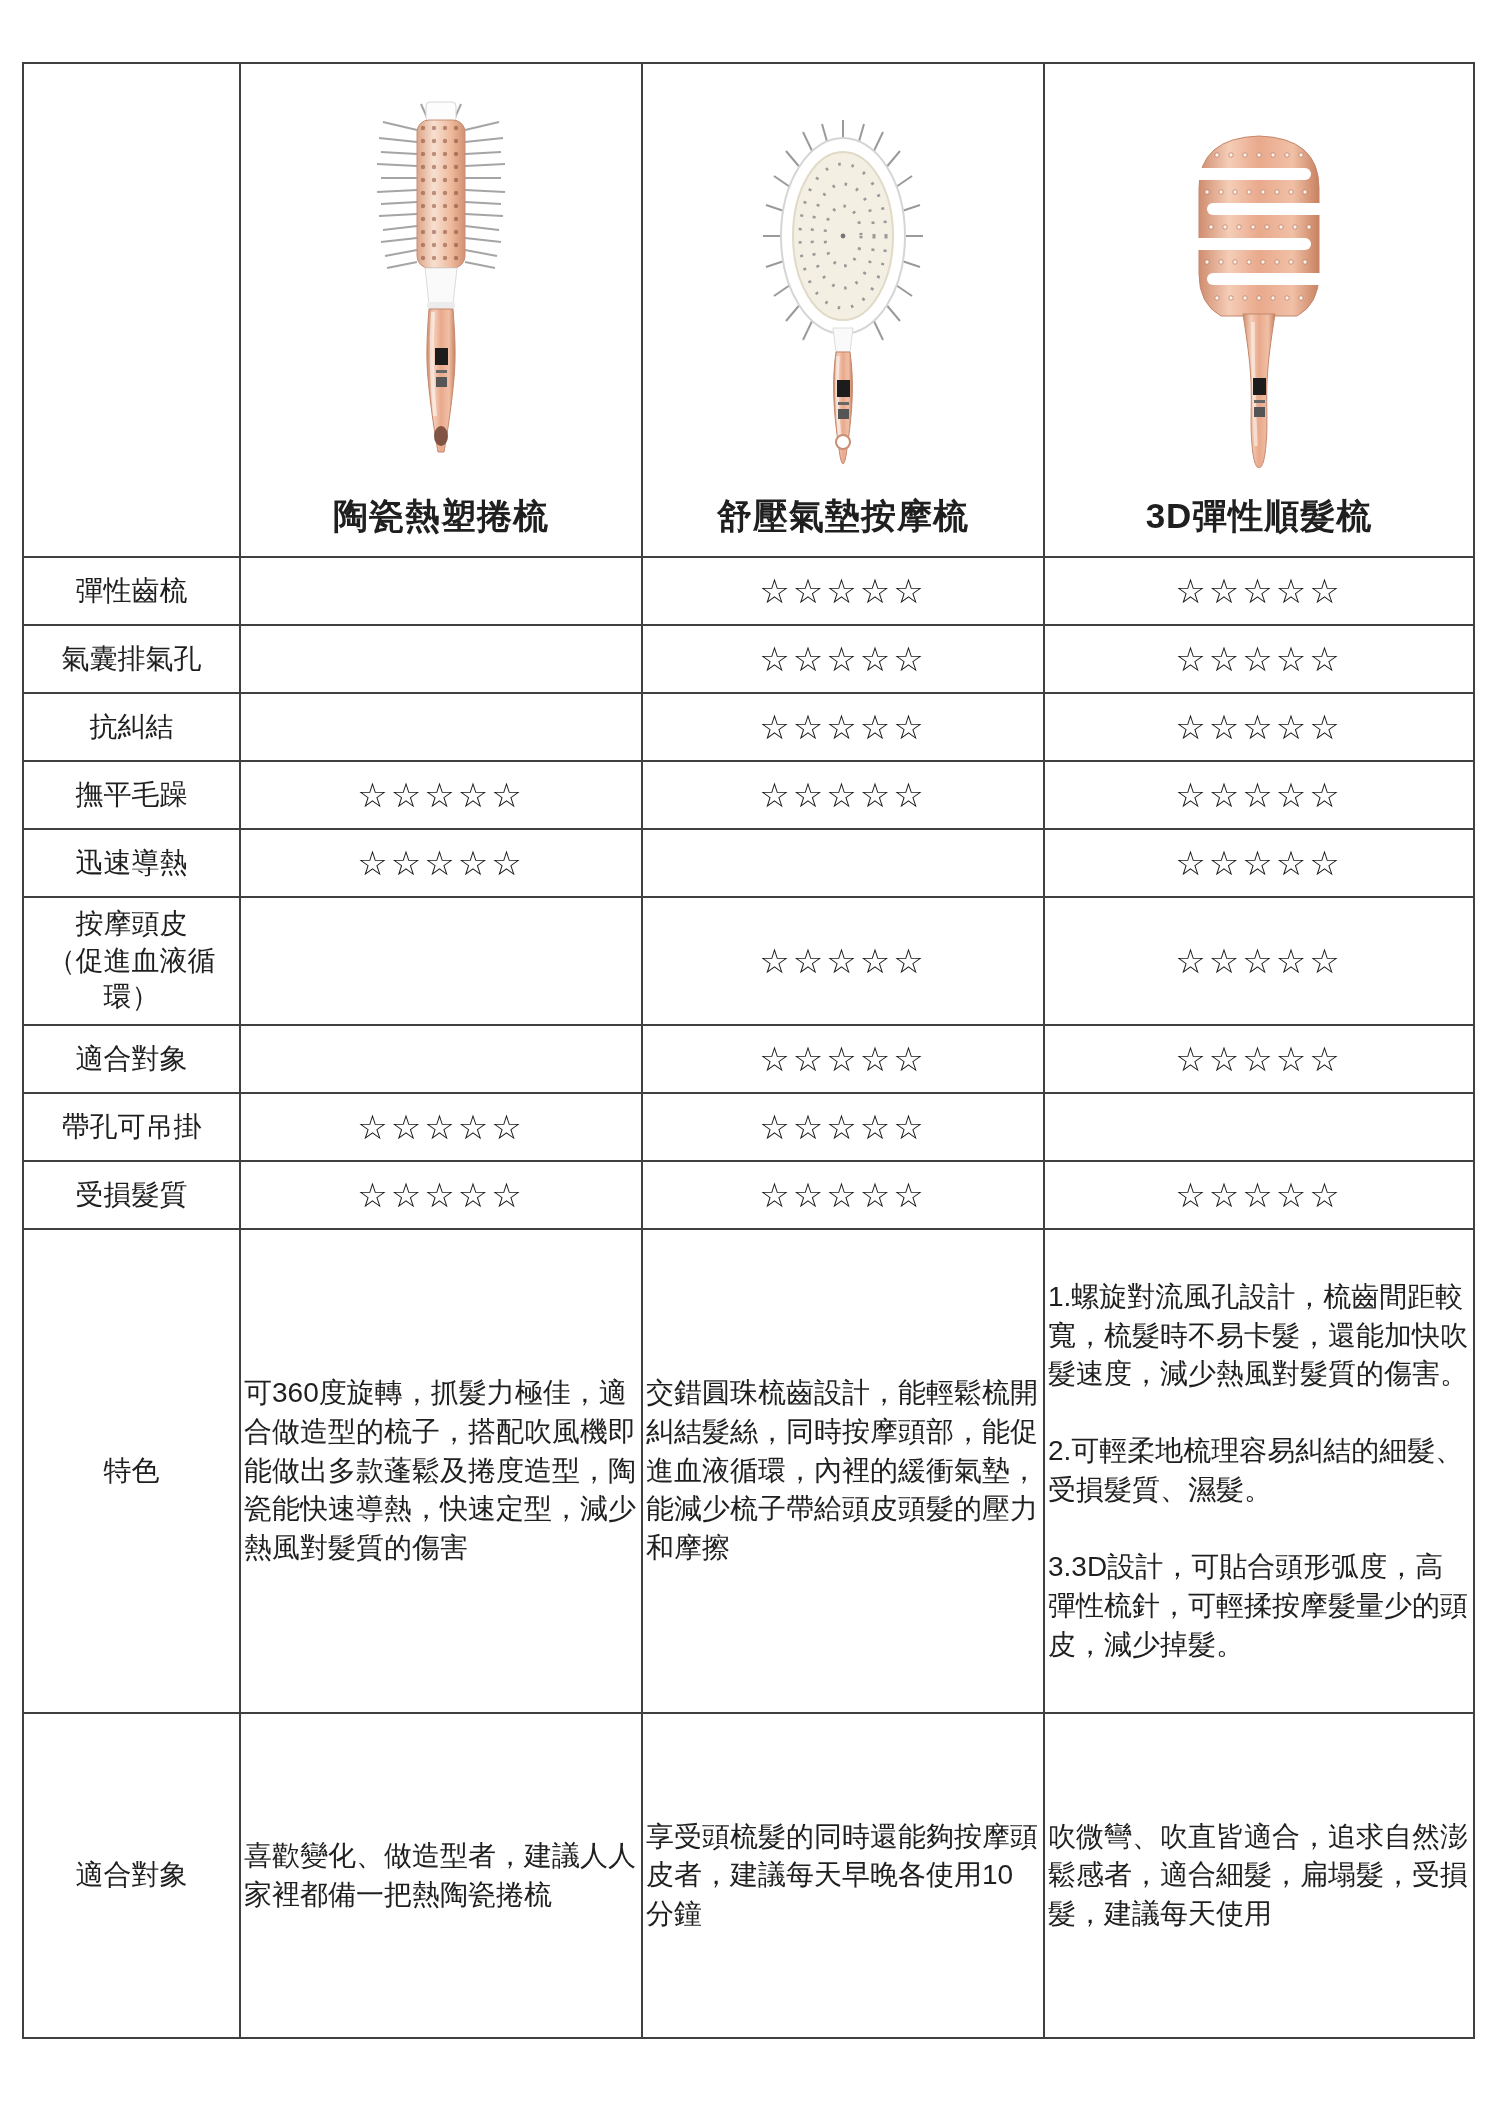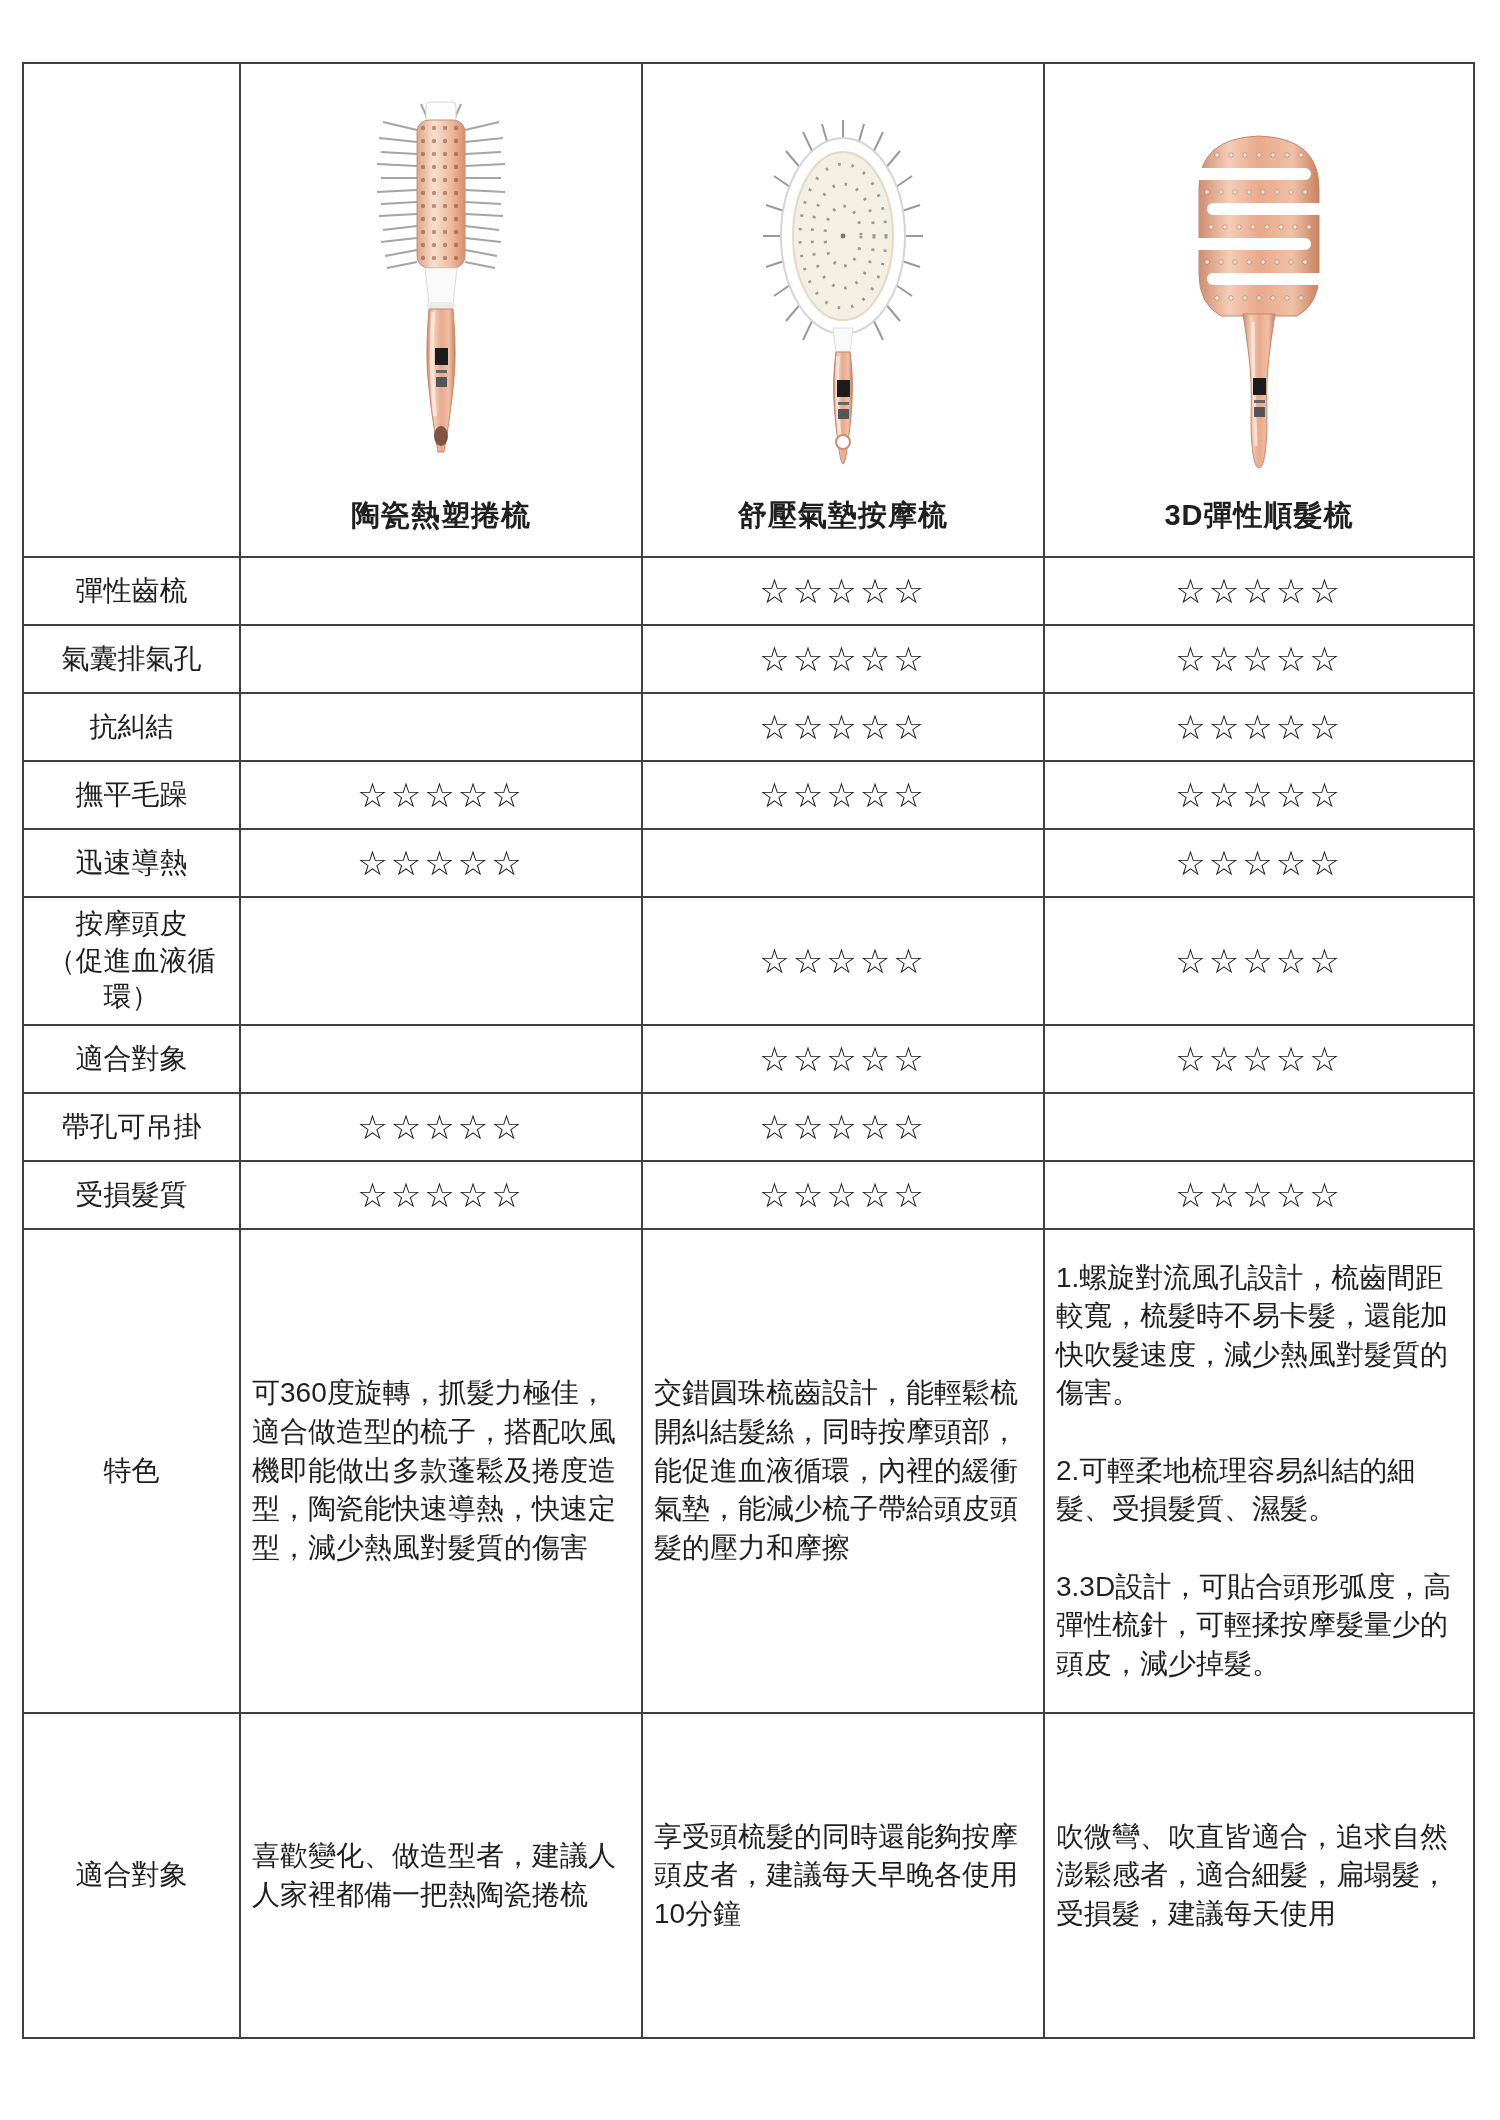--- a/index.html
+++ b/index.html
@@ -7,32 +7,32 @@
        font-family:"Liberation Sans","DejaVu Sans",sans-serif;color:#1f1f1f;}
   table.cmp{position:absolute;left:22px;top:62px;width:1451px;
             border-collapse:collapse;table-layout:fixed;}
   table.cmp td{border:2px solid #404040;vertical-align:middle;}
   
   tr.hdr td{height:492px;padding:0;vertical-align:bottom;}
   .hcell{display:flex;flex-direction:column;height:492px;}
   .imgwrap{height:412px;display:flex;align-items:flex-end;justify-content:center;}
   .imgwrap svg{display:block;margin-bottom:8px;}
   .pname{height:80px;display:flex;align-items:center;justify-content:center;
-         font-size:29px;font-weight:bold;letter-spacing:1px;}
+         font-size:35px;font-weight:bold;letter-spacing:1px;}
   
   td.lbl{font-size:28px;text-align:center;white-space:pre-line;line-height:1.32;
          padding:2px 20px;}
   tr.r-std td{height:62px;}
   tr.r-tall td{height:122px;}
   td.stars{font-size:34px;text-align:center;letter-spacing:3px;color:#141414;
            font-family:"DejaVu Sans","Liberation Sans",sans-serif;}
   
   tr.feat td{height:470px;}
   tr.aud td{height:311px;}
-  td.txt{font-size:28px;line-height:1.38;text-align:left;padding:6px 11px;
+  td.txt{font-size:28px;line-height:1.38;text-align:left;padding:6px 3px;
          white-space:pre-line;word-break:break-all;vertical-align:middle;}
 </style>
 </head>
 <body>
 
 <svg width="0" height="0" style="position:absolute" aria-hidden="true">
   <defs>
     <linearGradient id="gold" x1="0" y1="0" x2="1" y2="0">
       <stop offset="0" stop-color="#cf8d6f"></stop>
         <stop offset="0.25" stop-color="#f5cdb7"></stop>

